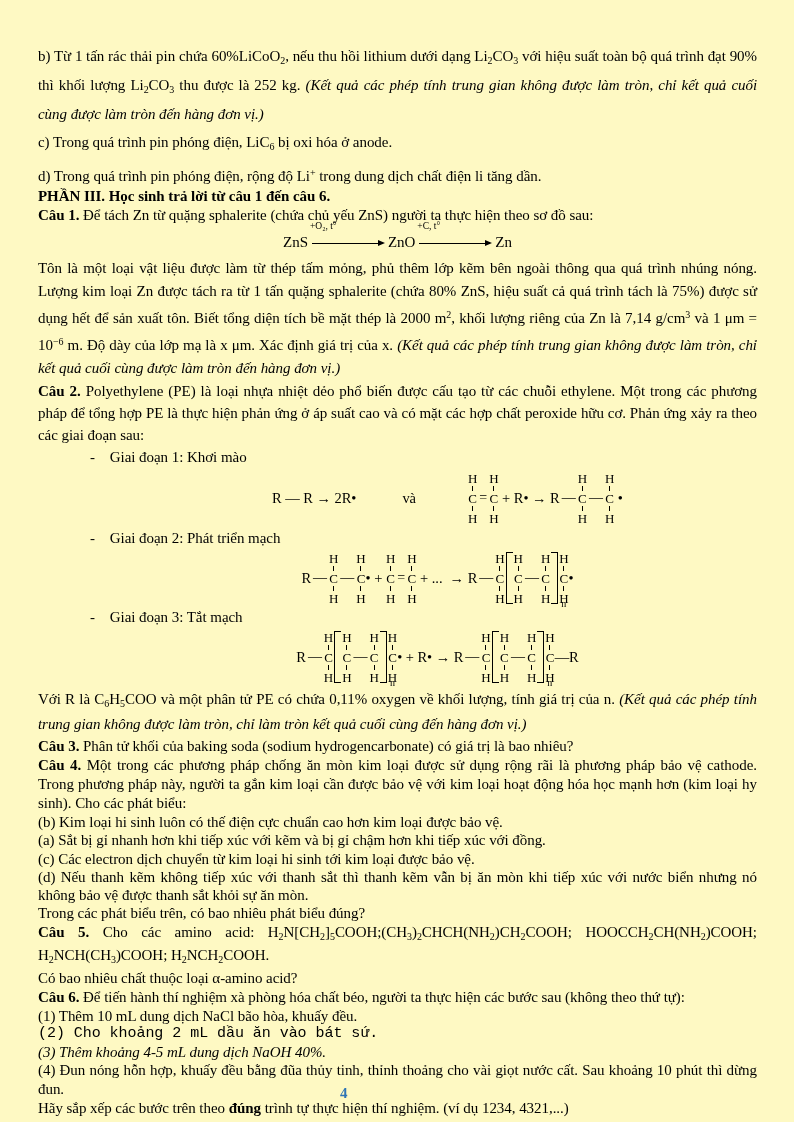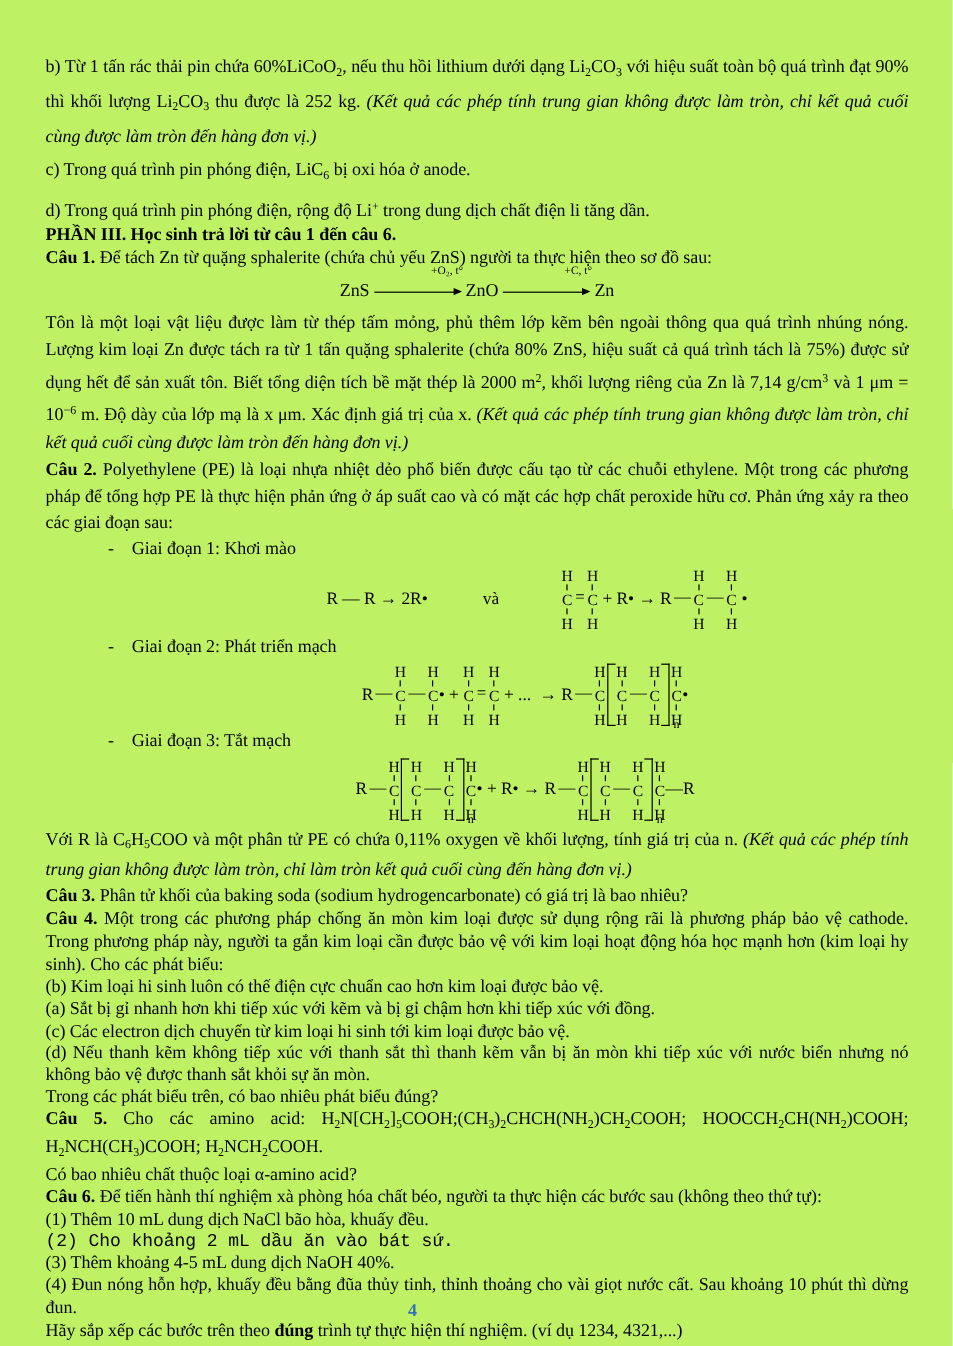--- a/index.html
+++ b/index.html
@@ -1,37 +1,37 @@
 <!DOCTYPE html>
 <html><head>
 <meta charset="utf-8">
 <style>
   html,body{margin:0;padding:0;background:#ffffff;}
   .page{
     position:relative;
     width:794px;height:1122px;
-    background:#bef264;
+    background:#fef9c3;
     overflow:hidden;
     font-family:"Liberation Serif","DejaVu Serif",serif;
     color:#000;
     font-size:15px;
     letter-spacing:-0.05px;
   }
   .content{position:absolute;left:38px;top:44px;width:719px;}
   .blk{margin:0;line-height:19px;text-align:left;}
   .al-justify{text-align:justify;}
   .al-center{text-align:center;}
   .s-b{font-weight:bold;}
   .s-i{font-style:italic;}
   .s-sub{font-size:10px;vertical-align:-3px;}
   .s-sup{font-size:10px;vertical-align:5px;}
   
   .scheme{text-align:center;line-height:30px;margin-top:2px;}
   .rxn-arrow{display:inline-block;position:relative;width:76px;height:26px;vertical-align:-6px;margin:0 2px;}
-  .rxn-arrow .lbl{position:absolute;left:0;right:0;bottom:12px;font-size:9.5px;text-align:right;white-space:nowrap;letter-spacing:0;}
+  .rxn-arrow .lbl{position:absolute;left:0;right:0;bottom:12px;font-size:9.5px;text-align:left;white-space:nowrap;letter-spacing:0;}
   .rxn-arrow .shaft{position:absolute;left:2px;right:3px;bottom:9px;border-top:1.2px solid #000;}
   .rxn-arrow .shaft::after{content:"";position:absolute;right:-2px;top:-4px;border-left:7px solid #000;border-top:3.4px solid transparent;border-bottom:3.4px solid transparent;}
   
   .molrow{display:flex;align-items:center;justify-content:center;line-height:1;margin:2px 0;}
   .mtxt{font-size:14.5px;white-space:pre;}
   .mbond{padding:0 2px;font-size:14px;}
   .mc{display:flex;flex-direction:column;align-items:center;}
   .mc .at{font-size:13px;line-height:13px;}
   .mc .vl{width:1px;height:5px;background:#000;margin:1px 0;}
   .brk{position:relative;width:6px;height:50px;margin:0 1px;}
@@ -248,19 +248,19 @@
       <div class="blk" style="line-height: 18px;"><span>(b) Kim loại hi sinh luôn có thế điện cực chuẩn cao hơn kim loại được bảo vệ.</span></div>
       <div class="blk" style="line-height: 19px;"><span>(a) Sắt bị gỉ nhanh hơn khi tiếp xúc với kẽm và bị gỉ chậm hơn khi tiếp xúc với đồng.</span></div>
       <div class="blk" style="line-height: 18px;"><span>(c) Các electron dịch chuyển từ kim loại hi sinh tới kim loại được bảo vệ.</span></div>
       <div class="blk al-justify" style="line-height: 18px;"><span>(d) Nếu thanh kẽm không tiếp xúc với thanh sắt thì thanh kẽm vẫn bị ăn mòn khi tiếp xúc với nước biển nhưng nó không bảo vệ được thanh sắt khỏi sự ăn mòn.</span></div>
       <div class="blk" style="line-height: 19px;"><span>Trong các phát biểu trên, có bao nhiêu phát biểu đúng?</span></div>
       <div class="blk al-justify" style="line-height: 18px;"><span class="s-b">Câu 5.</span><span> Cho các amino acid: H</span><span class="s-sub">2</span><span>N[CH</span><span class="s-sub">2</span><span>]</span><span class="s-sub">5</span><span>COOH;(CH</span><span class="s-sub">3</span><span>)</span><span class="s-sub">2</span><span>CHCH(NH</span><span class="s-sub">2</span><span>)CH</span><span class="s-sub">2</span><span>COOH; HOOCCH</span><span class="s-sub">2</span><span>CH(NH</span><span class="s-sub">2</span><span>)COOH; H</span><span class="s-sub">2</span><span>NCH(CH</span><span class="s-sub">3</span><span>)COOH; H</span><span class="s-sub">2</span><span>NCH</span><span class="s-sub">2</span><span>COOH.</span></div>
       <div class="blk" style="line-height: 19px;"><span>Có bao nhiêu chất thuộc loại α-amino acid?</span></div>
       <div class="blk" style="line-height: 19px;"><span class="s-b">Câu 6.</span><span> Để tiến hành thí nghiệm xà phòng hóa chất béo, người ta thực hiện các bước sau (không theo thứ tự):</span></div>
       <div class="blk" style="line-height: 18px;"><span>(1) Thêm 10 mL dung dịch NaCl bão hòa, khuấy đều.</span></div>
       <div class="blk" style="line-height: 18px; font-family: Liberation Mono, monospace;"><span>(2) Cho khoảng 2 mL dầu ăn vào bát sứ.</span></div>
-      <div class="blk" style="line-height: 18px;"><span>(3) Thêm khoảng 4-5 mL dung dịch NaOH 40%.</span></div>
+      <div class="blk" style="line-height: 18px; font-style: italic;"><span>(3) Thêm khoảng 4-5 mL dung dịch NaOH 40%.</span></div>
       <div class="blk al-justify" style="line-height: 19px;"><span>(4) Đun nóng hỗn hợp, khuấy đều bằng đũa thủy tinh, thỉnh thoảng cho vài giọt nước cất. Sau khoảng 10 phút thì dừng đun.</span></div>
       <div class="blk" style="line-height: 19px;"><span>Hãy sắp xếp các bước trên theo </span><span class="s-b">đúng</span><span> trình tự thực hiện thí nghiệm. (ví dụ 1234, 4321,...)</span></div>
       <div class="blk al-center" style="line-height: 20px;"><span>---------Hết---------</span></div>
     </div>
   <div class="footer-num" style="color: rgb(46, 116, 181);">4</div>
 </div>
 
 </body></html>

